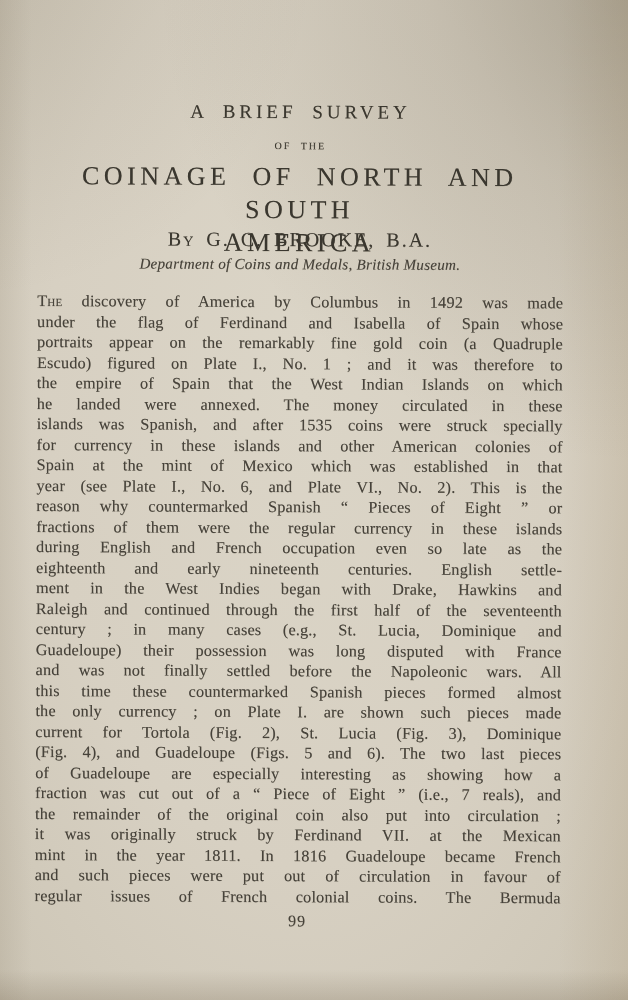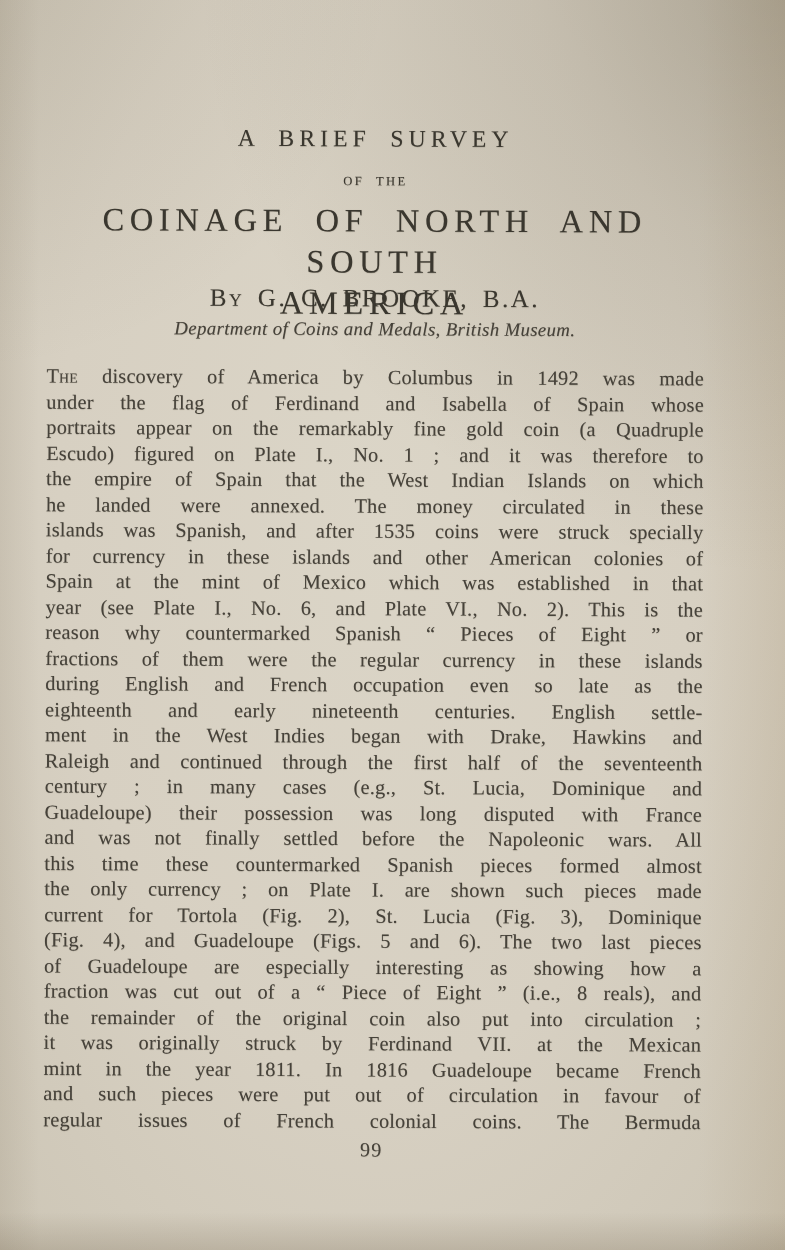--- a/index.html
+++ b/index.html
@@ -92,21 +92,21 @@
         <div class="bodyline"><span>ment in the West Indies began with Drake, Hawkins and</span></div>
         <div class="bodyline"><span>Raleigh and continued through the first half of the seventeenth</span></div>
         <div class="bodyline"><span>century ; in many cases (</span><span class="it">e.g.</span><span>, St. Lucia, Dominique and</span></div>
         <div class="bodyline"><span>Guadeloupe) their possession was long disputed with France</span></div>
         <div class="bodyline"><span>and was not finally settled before the Napoleonic wars. All</span></div>
         <div class="bodyline"><span>this time these countermarked Spanish pieces formed almost</span></div>
         <div class="bodyline"><span>the only currency ; on Plate I. are shown such pieces made</span></div>
         <div class="bodyline"><span>current for Tortola (Fig. 2), St. Lucia (Fig. 3), Dominique</span></div>
         <div class="bodyline"><span>(Fig. 4), and Guadeloupe (Figs. 5 and 6). The two last pieces</span></div>
         <div class="bodyline"><span>of Guadeloupe are especially interesting as showing how a</span></div>
-        <div class="bodyline"><span>fraction was cut out of a “ Piece of Eight ” (</span><span class="it">i.e.</span><span>, 8 reals), and</span></div>
+        <div class="bodyline"><span>fraction was cut out of a “ Piece of Eight ” (</span><span class="it">i.e.</span><span>, 7 reals), and</span></div>
         <div class="bodyline"><span>the remainder of the original coin also put into circulation ;</span></div>
         <div class="bodyline"><span>it was originally struck by Ferdinand VII. at the Mexican</span></div>
         <div class="bodyline"><span>mint in the year 1811. In 1816 Guadeloupe became French</span></div>
         <div class="bodyline"><span>and such pieces were put out of circulation in favour of</span></div>
         <div class="bodyline"><span>regular issues of French colonial coins. The Bermuda</span></div>
       </div>
     <div class="pagenum">99</div>
   </div>
 </div>
 

